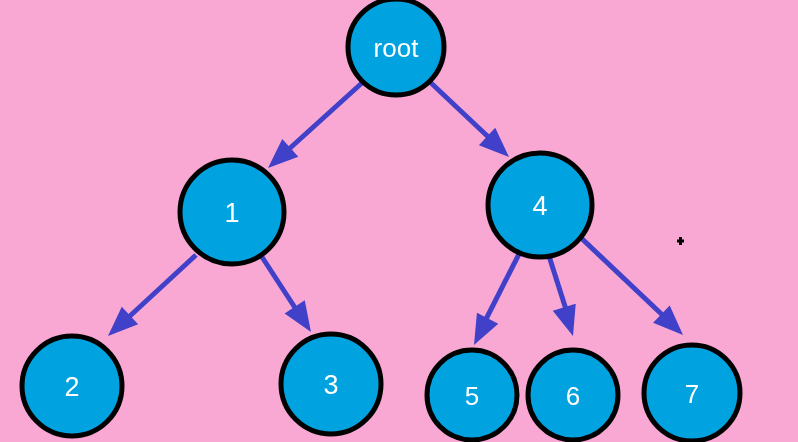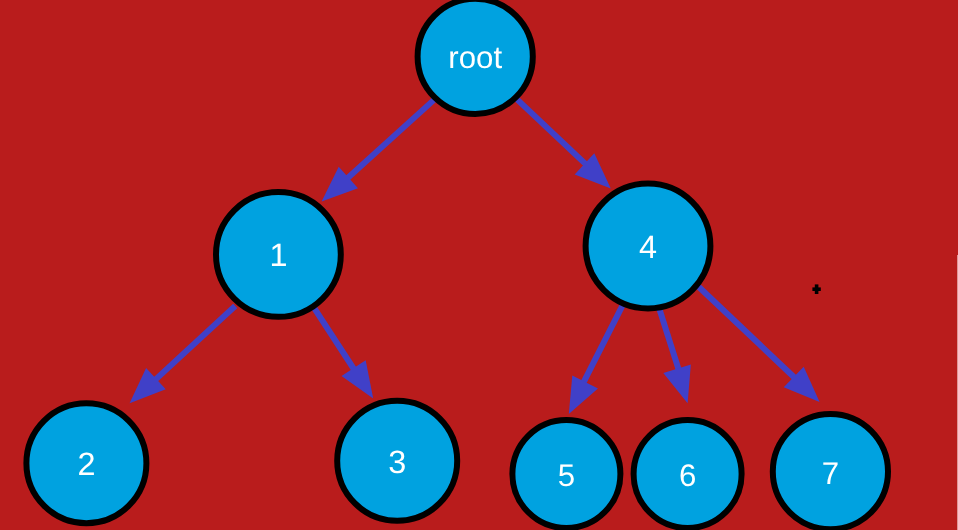--- a/index.html
+++ b/index.html
@@ -7,21 +7,21 @@
     padding: 0;
     background: #ffffff;
   }
   body {
     font-family: "Liberation Sans", sans-serif;
   }
   #canvas {
     position: relative;
     width: 798px;
     height: 442px;
-    background: #b91c1c;
+    background: #f9a8d4;
     overflow: hidden;
   }
   #tree-svg {
     position: absolute;
     top: 0;
     left: 0;
     width: 798px;
     height: 442px;
     display: block;
   }

